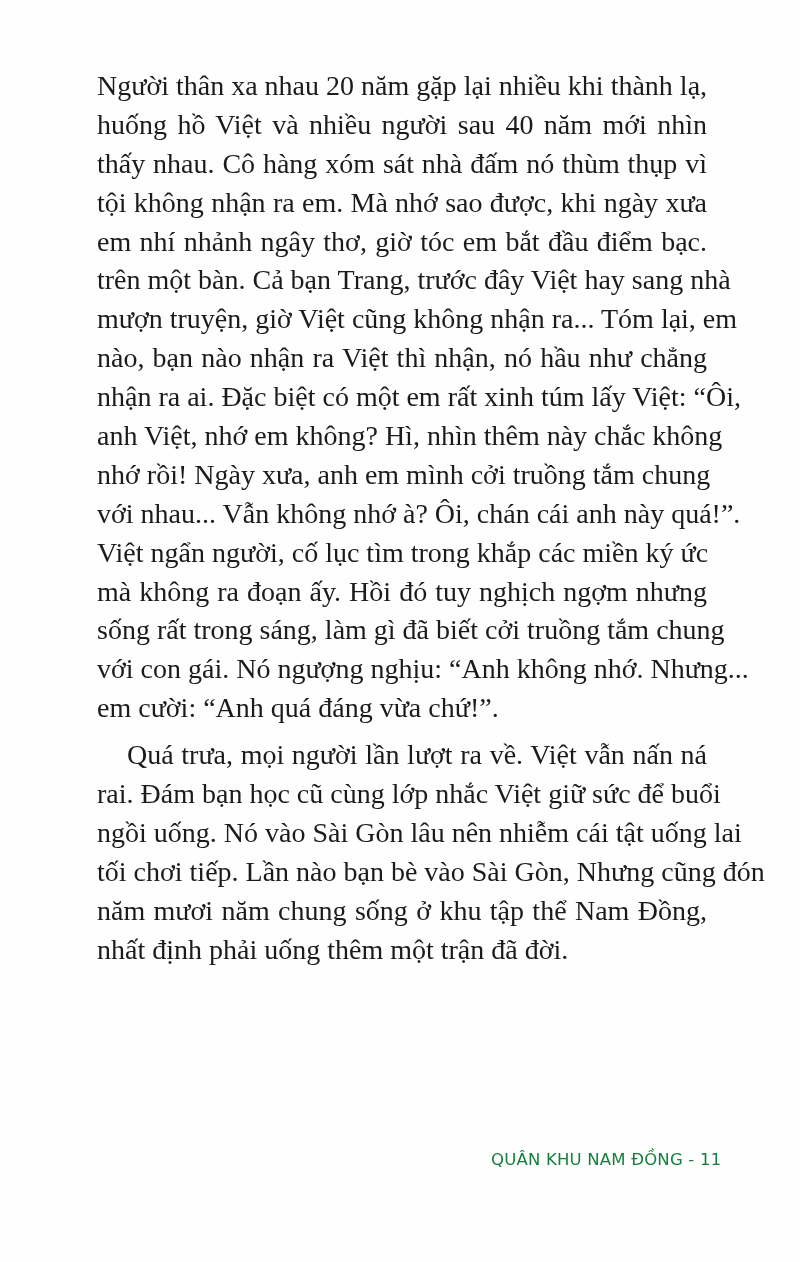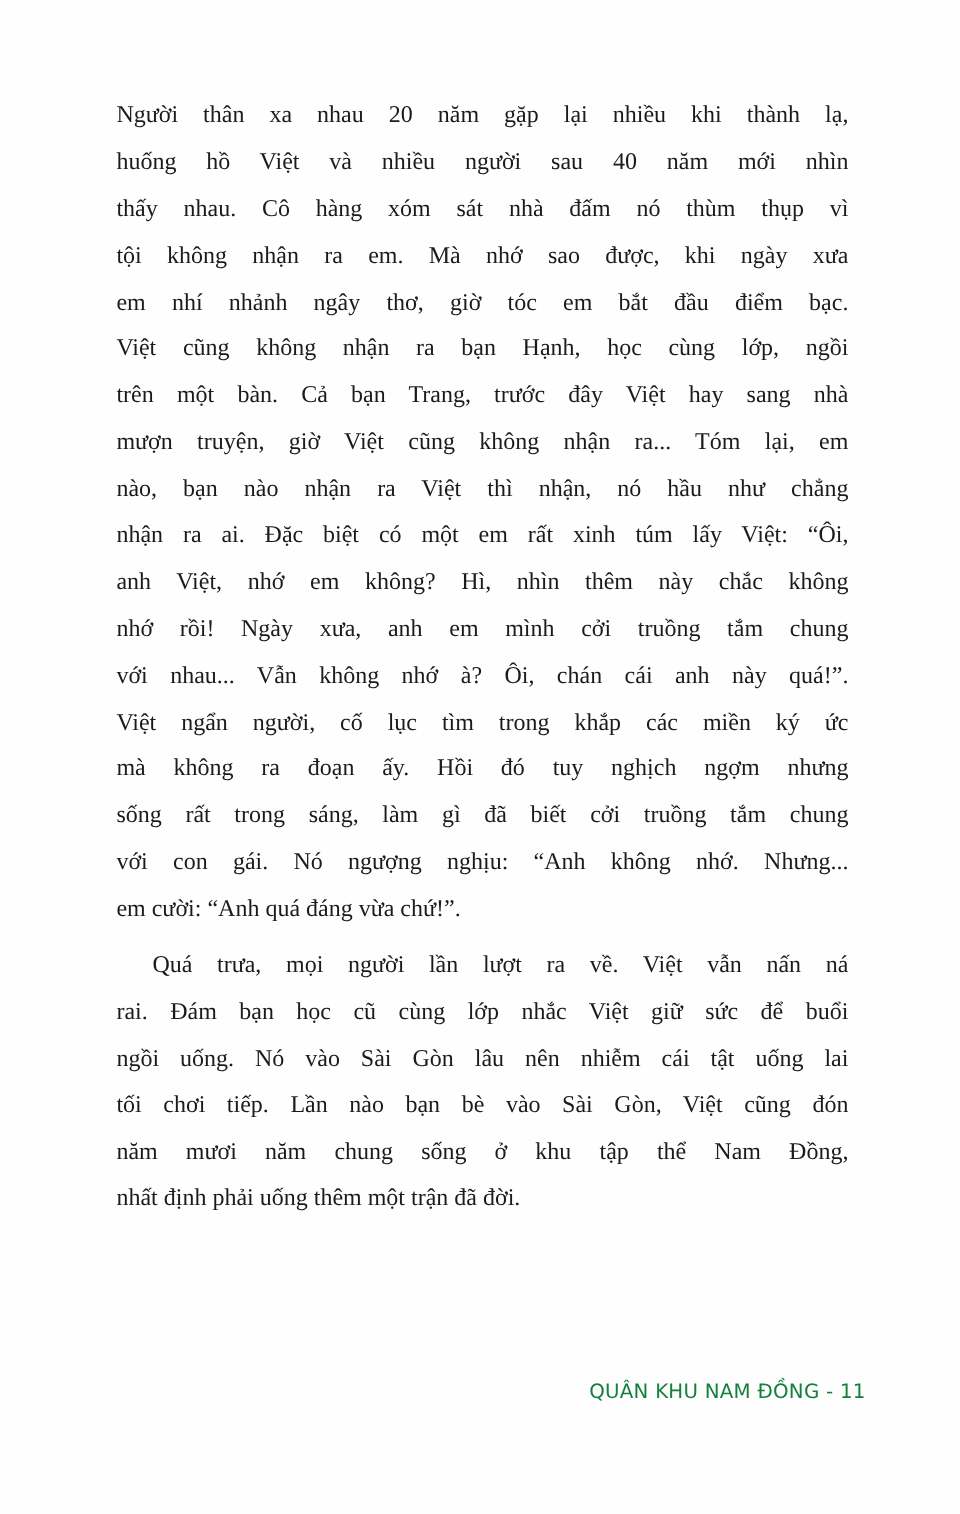--- a/index.html
+++ b/index.html
@@ -17,24 +17,24 @@
       position: absolute;
       left: 0;
       top: 0;
       width: 800px;
       height: 1262px;
       background: #fefefe;
     }
     .body-text {
       position: absolute;
       left: 97px;
-      top: 77px;
+      top: 67px;
       width: 610px;
       font-family: "Liberation Serif", "DejaVu Serif", serif;
-      font-size: 20px;
+      font-size: 28px;
       line-height: 38.9px;
       color: #1b1b1b;
     }
     .line {
       display: block;
       white-space: nowrap;
       text-align: justify;
       text-align-last: justify;
       height: 38.9px;
     }
@@ -69,40 +69,39 @@
 
 <div class="page">
   <div class="body-text">
 
     <div class="paragraph">
       <span class="line">Người thân xa nhau 20 năm gặp lại nhiều khi thành lạ,</span>
       <span class="line">huống hồ Việt và nhiều người sau 40 năm mới nhìn</span>
       <span class="line">thấy nhau. Cô hàng xóm sát nhà đấm nó thùm thụp vì</span>
       <span class="line">tội không nhận ra em. Mà nhớ sao được, khi ngày xưa</span>
       <span class="line">em nhí nhảnh ngây thơ, giờ tóc em bắt đầu điểm bạc.</span>
-      <span class="line">Việt cũng không nhận ra bạn Hạnh, học cùng lớp, ngồi</span>
       <span class="line">trên một bàn. Cả bạn Trang, trước đây Việt hay sang nhà</span>
       <span class="line">mượn truyện, giờ Việt cũng không nhận ra... Tóm lại, em</span>
       <span class="line">nào, bạn nào nhận ra Việt thì nhận, nó hầu như chẳng</span>
       <span class="line">nhận ra ai. Đặc biệt có một em rất xinh túm lấy Việt: “Ôi,</span>
       <span class="line">anh Việt, nhớ em không? Hì, nhìn thêm này chắc không</span>
       <span class="line">nhớ rồi! Ngày xưa, anh em mình cởi truồng tắm chung</span>
       <span class="line">với nhau... Vẫn không nhớ à? Ôi, chán cái anh này quá!”.</span>
       <span class="line">Việt ngẩn người, cố lục tìm trong khắp các miền ký ức</span>
       <span class="line">mà không ra đoạn ấy. Hồi đó tuy nghịch ngợm nhưng</span>
       <span class="line">sống rất trong sáng, làm gì đã biết cởi truồng tắm chung</span>
       <span class="line">với con gái. Nó ngượng nghịu: “Anh không nhớ. Nhưng...</span>
       <span class="line last">em cười: “Anh quá đáng vừa chứ!”.</span>
     </div>
 
     <div class="paragraph">
       <span class="line indent">Quá trưa, mọi người lần lượt ra về. Việt vẫn nấn ná</span>
       <span class="line">rai. Đám bạn học cũ cùng lớp nhắc Việt giữ sức để buổi</span>
       <span class="line">ngồi uống. Nó vào Sài Gòn lâu nên nhiễm cái tật uống lai</span>
-      <span class="line">tối chơi tiếp. Lần nào bạn bè vào Sài Gòn, Việt cũng đón</span>
+      <span class="line">tối chơi tiếp. Lần nào bạn bè vào Sài Gòn, Nhưng cũng đón</span>
       <span class="line">năm mươi năm chung sống ở khu tập thể Nam Đồng,</span>
       <span class="line last">nhất định phải uống thêm một trận đã đời.</span>
     </div>
 
   </div>
 
   <div class="footer">
     <span>QUÂN KHU NAM ĐỒNG</span><span style="white-space:pre"> - </span><span>11</span>
   </div>
 </div>

